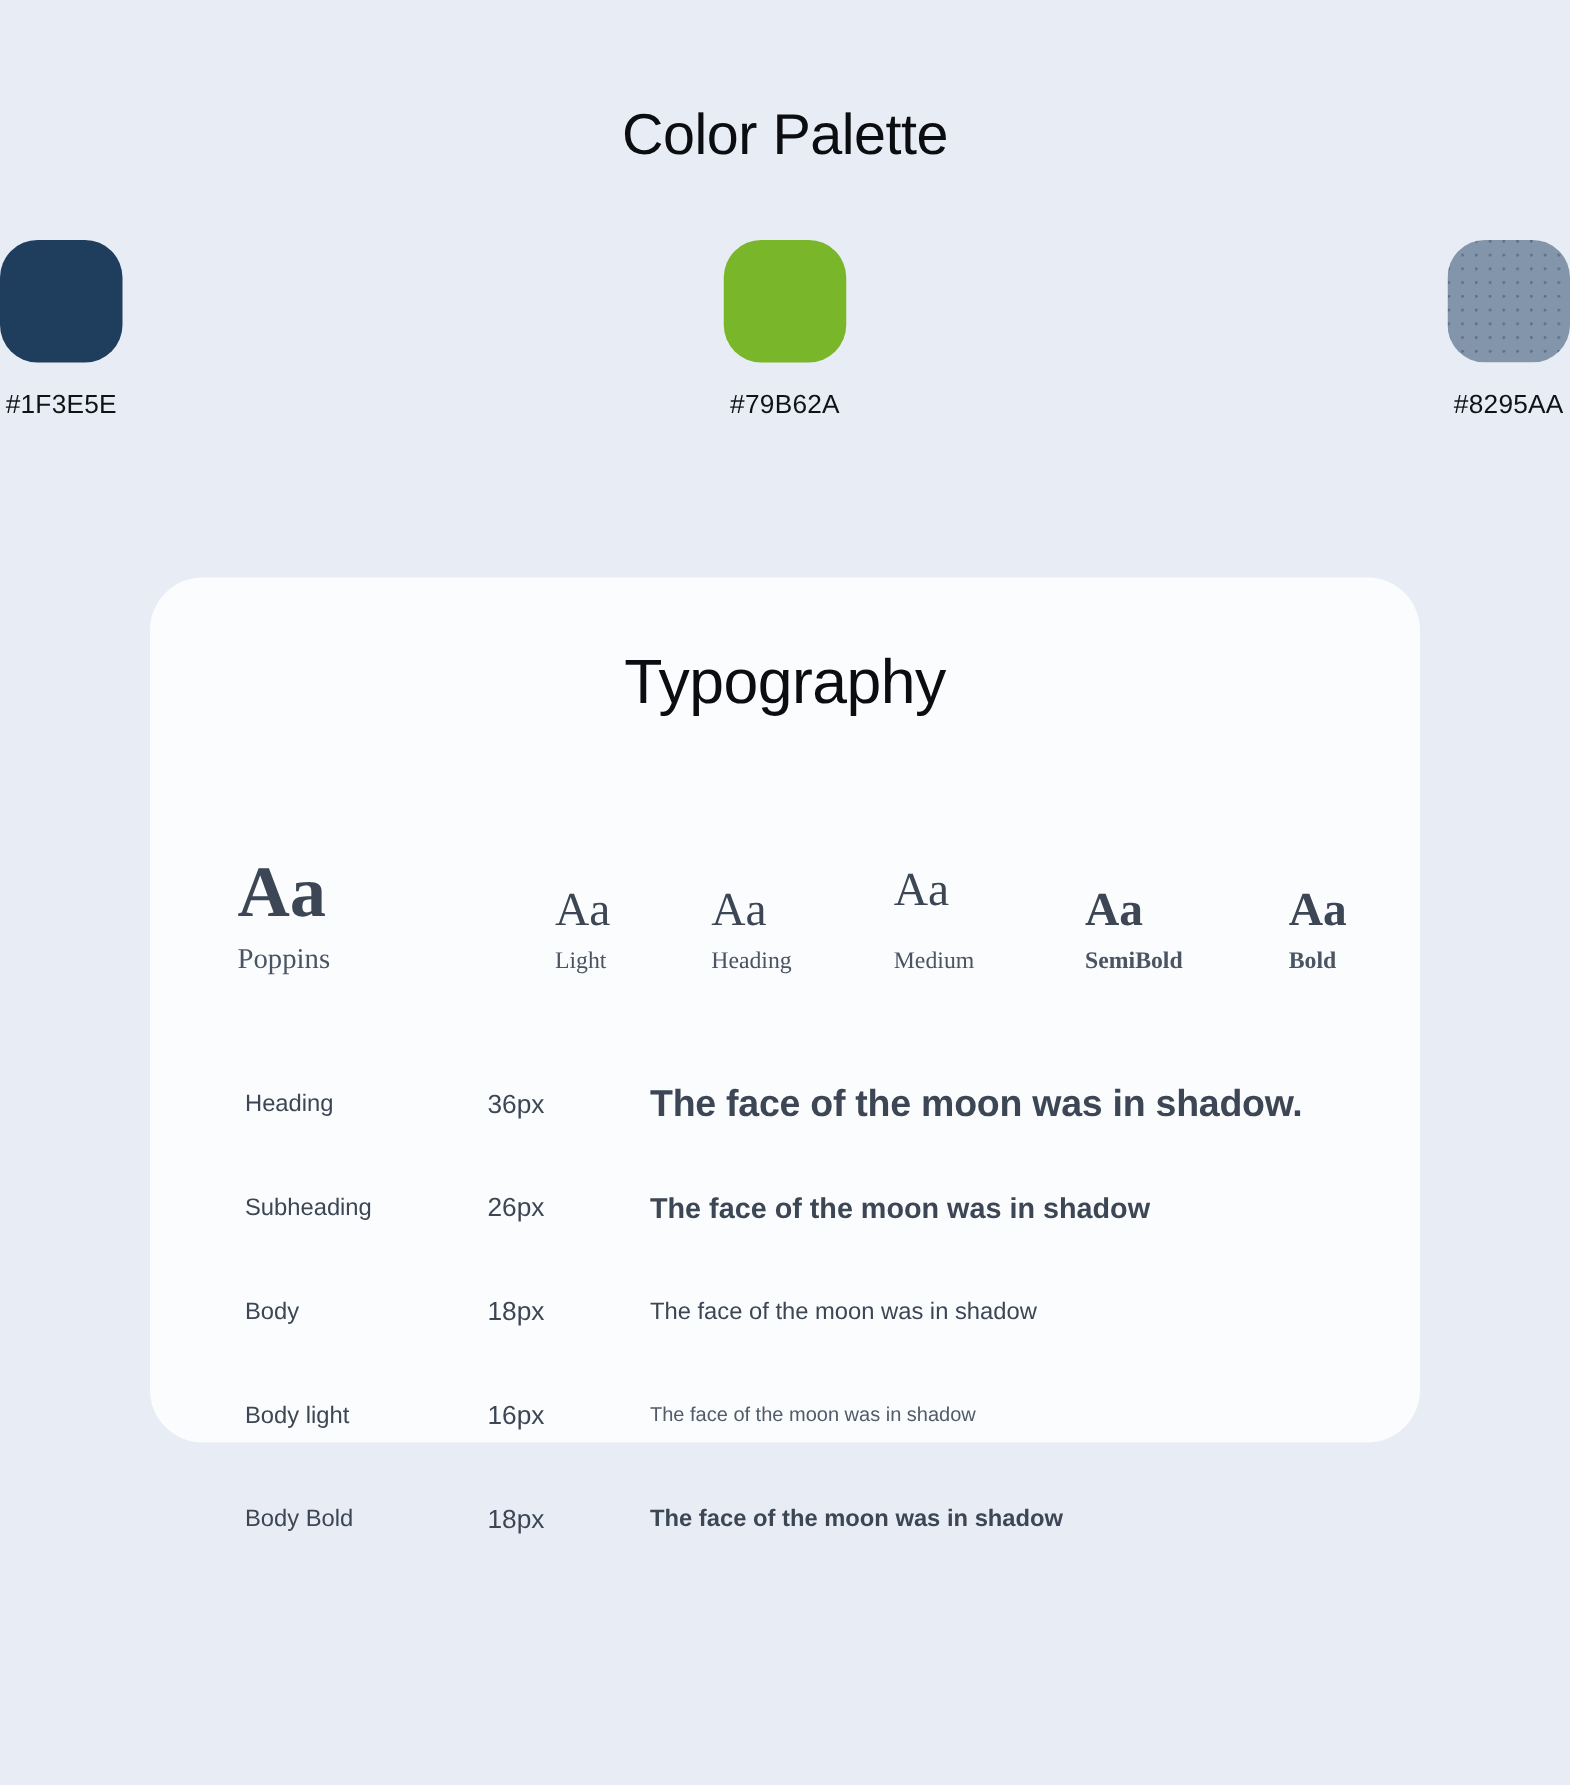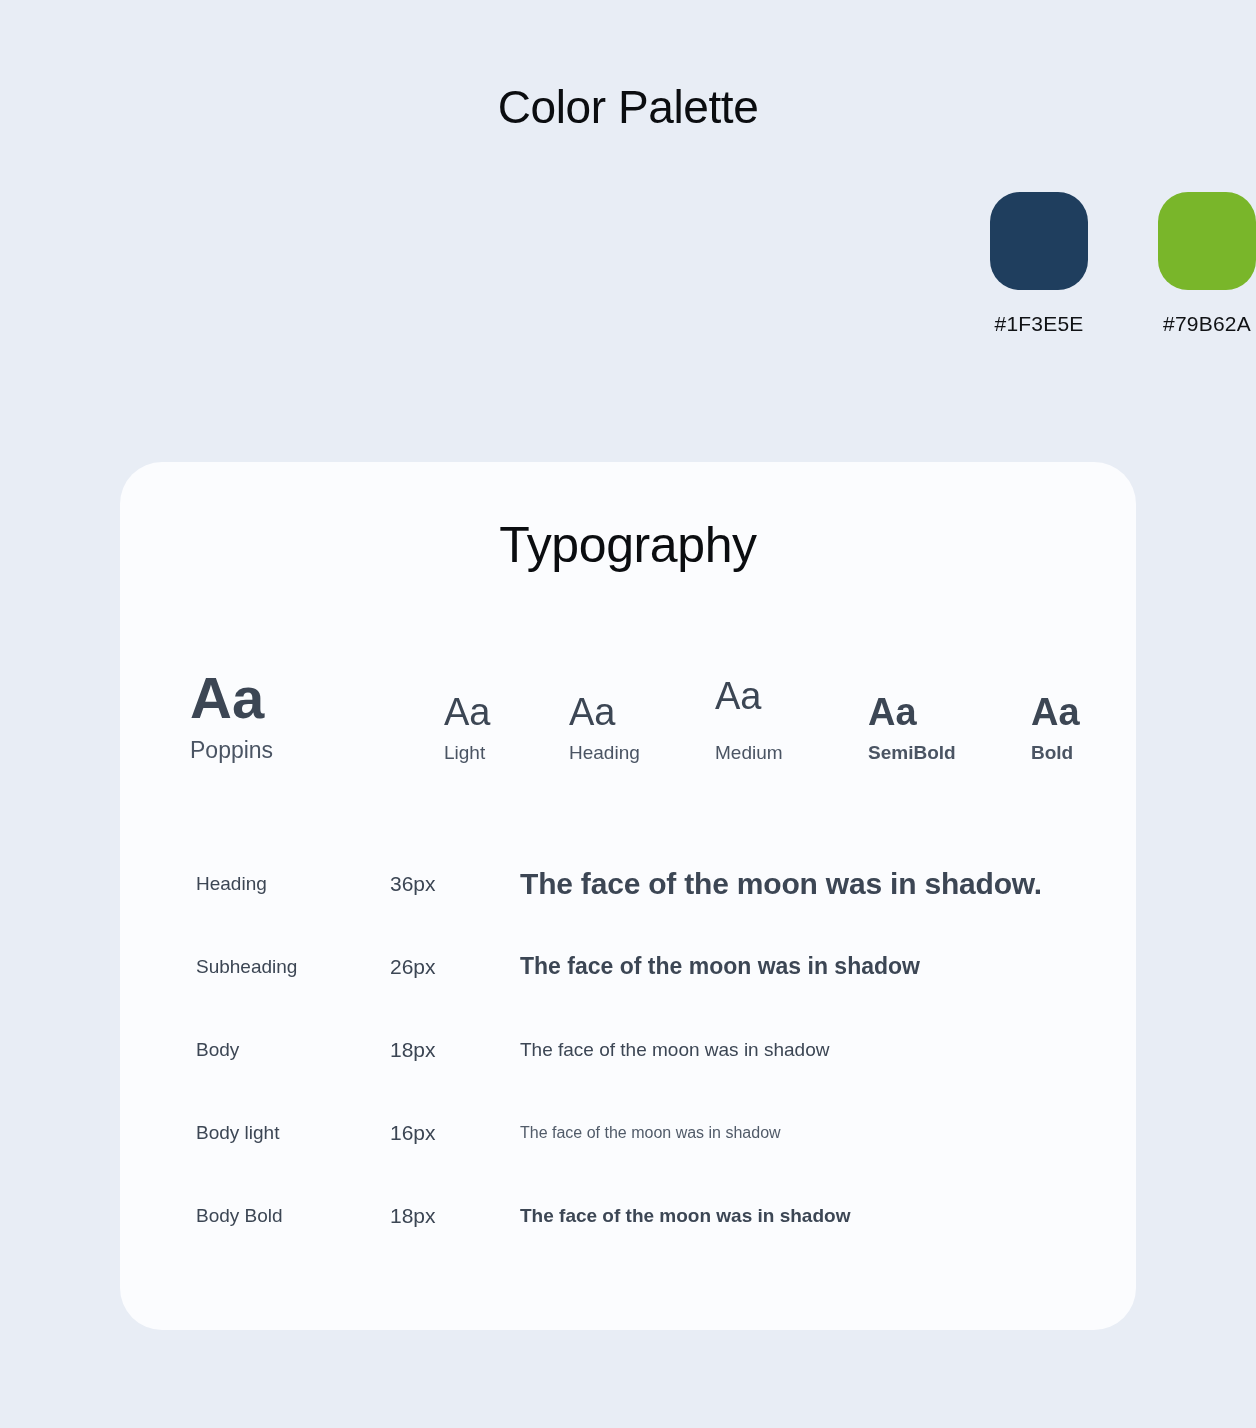--- a/index.html
+++ b/index.html
@@ -23,21 +23,21 @@
     text-align: center;
     font-size: 46px;
     font-weight: 400;
     color: #0b0d10;
     letter-spacing: -0.4px;
     line-height: 1;
     margin: 0;
   }
   .swatch-row {
     display: flex;
-    justify-content: flex-end;
+    justify-content: space-between;
     gap: 70px;
     margin-top: 62px;
   }
   .swatch-cell {
     width: 98px;
     display: flex;
     flex-direction: column;
     align-items: center;
   }
   .swatch-chip {
@@ -58,43 +58,44 @@
     white-space: nowrap;
     letter-spacing: 0.2px;
   }
 
   
   .type-card {
     position: absolute;
     left: 120px;
     top: 462px;
     width: 1016px;
-    height: 868px;
+    height: 692px;
     background: #fbfcfe;
     border-radius: 42px;
     box-sizing: border-box;
   }
   .card-title {
     text-align: center;
     font-size: 50px;
     font-weight: 400;
     color: #0b0d10;
     letter-spacing: -0.4px;
     line-height: 1;
     margin: 0;
     padding-top: 58px;
   }
 
   
   .weights-row {
     position: absolute;
     left: 0;
-    top: 180px;
+    top: 196px;
     width: 1016px;
     height: 120px;
+    font-family: Liberation Serif, serif;
   }
   .weight-item {
     position: absolute;
     bottom: 0;
     text-align: left;
   }
   .weight-aa {
     color: #3c4654;
     line-height: 1;
   }
@@ -177,20 +178,24 @@
 
   <div class="swatch-row">
     <div class="swatch-cell">
       <div class="swatch-chip" id="chip0" style="background-color: rgb(31, 62, 94);"></div>
       <div class="swatch-hex">#1F3E5E</div>
     </div>
     <div class="swatch-cell">
       <div class="swatch-chip" id="chip1" style="background-color: rgb(121, 182, 42);"></div>
       <div class="swatch-hex">#79B62A</div>
     </div>
+    <div class="swatch-cell">
+      <div class="swatch-chip textured" id="chip2" style="background-color: rgb(130, 149, 170);"></div>
+      <div class="swatch-hex">#8295AA</div>
+    </div>
   </div>
 </section>
 
 <section class="type-card">
   <h2 class="card-title">Typography</h2>
 
   <div class="weights-row">
 
     <div class="weight-item w-family">
       <div class="weight-aa">Aa</div>

